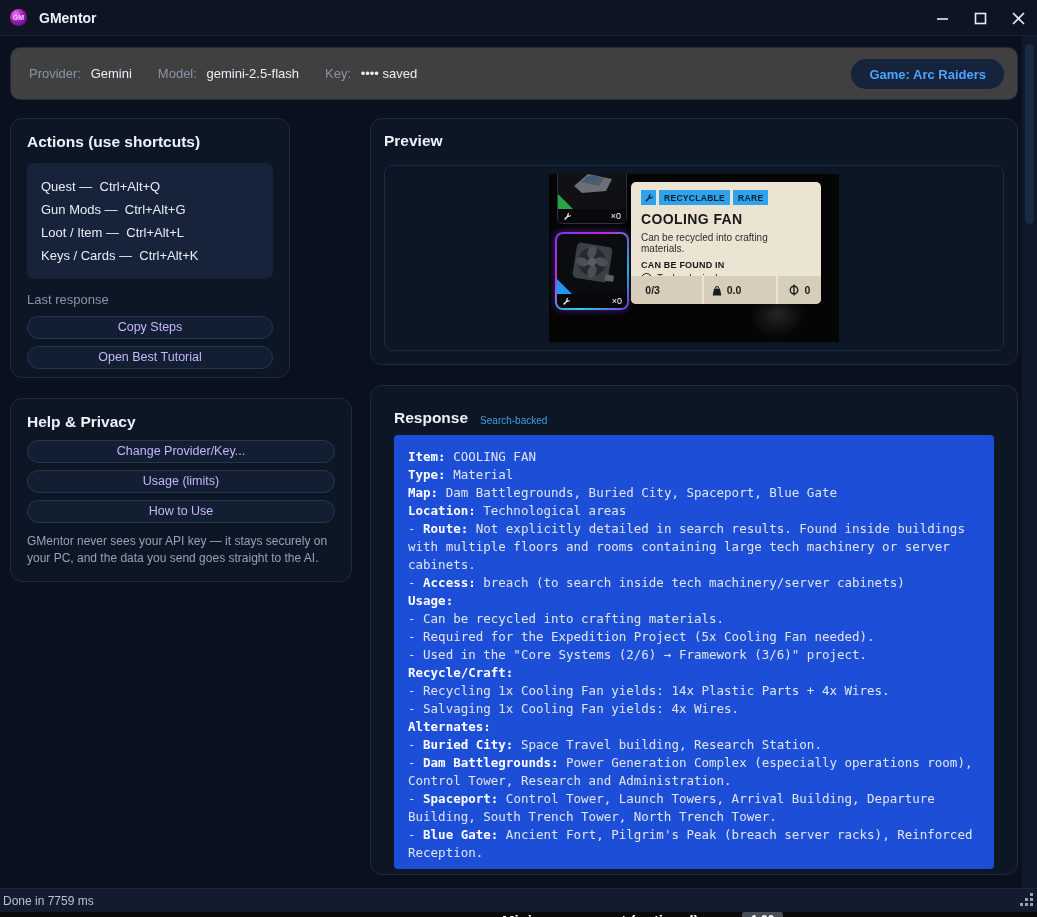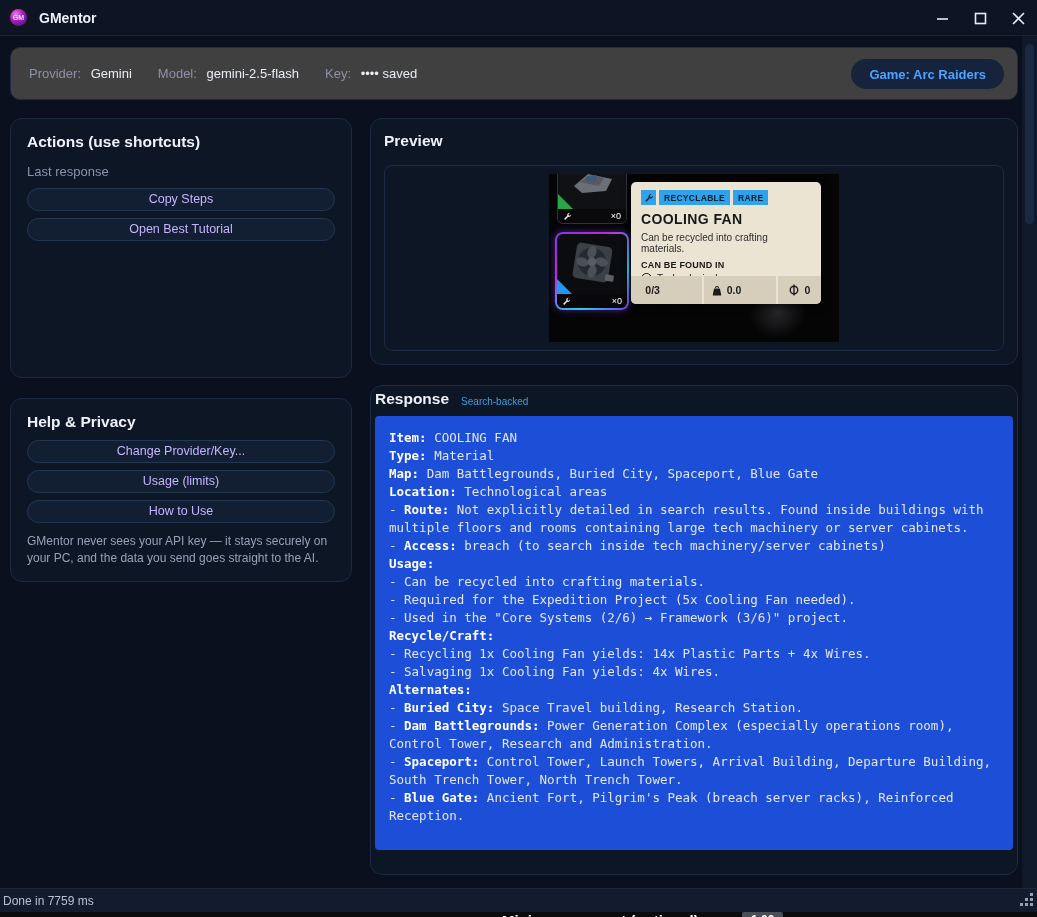--- a/index.html
+++ b/index.html
@@ -27,21 +27,21 @@
   .val{color:#e8edf5;margin-left:6px;}
   .pgroup{margin-right:26px;}
   .game-pill{position:absolute;right:13px;top:11px;height:30px;padding:0 18px;border-radius:15px;
              background:#15233c;border:none;color:#4da3ff;font-weight:bold;font-size:13px;cursor:pointer;
              font-family:"Liberation Sans",sans-serif;}
 
   
   .panel{position:absolute;background:#0d1625;border:1px solid #1c2a44;border-radius:12px;box-sizing:border-box;}
   .panel-title{font-size:15.5px;font-weight:bold;color:#eef2f8;}
 
-  .actions-panel{left:10px;top:118px;width:342px;height:260px;padding:14px 16px;}
+  .actions-panel{left:10px;top:118px;width:280px;height:260px;padding:14px 16px;}
   .shortcut-card{margin-top:12px;background:#16233a;border-radius:8px;padding:12px 14px;}
   .shortcut-row{font-size:13px;color:#e8edf5;line-height:23px;white-space:pre;}
   .last-response{margin-top:13px;font-size:13px;color:#8a93a8;}
   .pill-btn{display:block;width:100%;height:23px;margin-top:7px;background:#121e32;border:1px solid #233753;
             border-radius:12px;color:#c4b5fd;font-size:12.5px;cursor:pointer;
             font-family:"Liberation Sans",sans-serif;line-height:1;}
   .pill-btn.first{margin-top:9px;}
 
   .help-panel{left:10px;top:398px;width:342px;height:184px;padding:14px 16px;}
   .privacy-note{margin-top:10px;font-size:12px;line-height:17px;color:#96a1b7;}
@@ -79,21 +79,21 @@
   .tt-found{margin-top:6px;font-size:9px;font-weight:bold;color:#17181a;letter-spacing:.2px;}
   .tt-cat{margin-top:3px;display:flex;align-items:center;gap:5px;font-size:10px;color:#1d1e20;}
   .cat-icon{width:11px;height:11px;border:1.5px solid #17181a;border-radius:50%;box-sizing:border-box;
             display:flex;align-items:center;justify-content:center;font-size:6px;font-weight:bold;color:#17181a;}
   .tt-stats{position:absolute;left:0;right:0;bottom:0;height:28px;background:#d6cdba;display:flex;gap:28px;}
   .stat-cell{flex:1;display:flex;align-items:center;justify-content:center;gap:4px;
              font-size:10.5px;font-weight:bold;color:#1a1b1d;}
   .stat-cell + .stat-cell{border-left:2px solid #ece4d2;}
   .stat-cell svg{fill:#1a1b1d;}
 
-  .response-panel{left:370px;top:385px;width:648px;height:490px;padding:4px;}
+  .response-panel{left:370px;top:385px;width:648px;height:490px;padding:23px;}
   .resp-head{display:flex;align-items:flex-end;gap:12px;}
   .search-badge{font-size:10px;color:#3f9fe0;padding-bottom:1px;}
   .response-box{margin-top:8px;height:434px;background:#1d4ed8;border-radius:4px;padding:13px 14px;
                 box-sizing:border-box;overflow:hidden;font-family:"DejaVu Sans Mono",monospace;
                 font-size:12.5px;line-height:18px;color:#e2e6ea;}
   .resp-line{white-space:pre-wrap;word-break:break-word;}
   .resp-line b{color:#ffffff;}
 
   
   .statusbar{position:absolute;left:0;top:888px;width:1037px;height:24px;background:#131c2f;
@@ -149,20 +149,26 @@
     </span>
     <span class="pgroup">
       <span class="muted">Key:</span>
       <span class="val">•••• saved</span>
     </span>
     <button class="game-pill">Game: Arc Raiders</button>
   </div>
 
   <section class="panel actions-panel">
     <div class="panel-title">Actions (use shortcuts)</div>
+    <div class="shortcut-card">
+      <div class="shortcut-row">Quest —  Ctrl+Alt+Q</div>
+      <div class="shortcut-row">Gun Mods —  Ctrl+Alt+G</div>
+      <div class="shortcut-row">Loot / Item —  Ctrl+Alt+L</div>
+      <div class="shortcut-row">Keys / Cards —  Ctrl+Alt+K</div>
+    </div>
     <div class="last-response">Last response</div>
     <button class="pill-btn first">Copy Steps</button>
     <button class="pill-btn">Open Best Tutorial</button>
   </section>
 
   <section class="panel help-panel">
     <div class="panel-title">Help &amp; Privacy</div>
     <button class="pill-btn first">Change Provider/Key...</button>
     <button class="pill-btn">Usage (limits)</button>
     <button class="pill-btn">How to Use</button>

